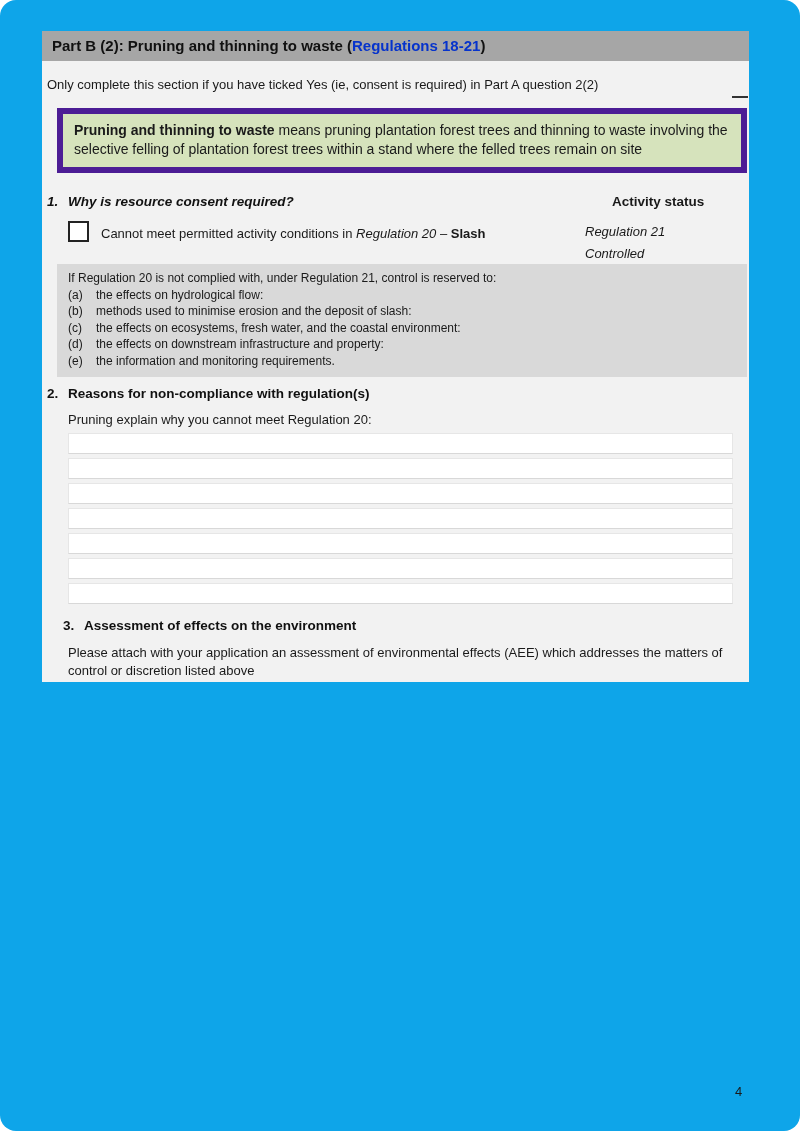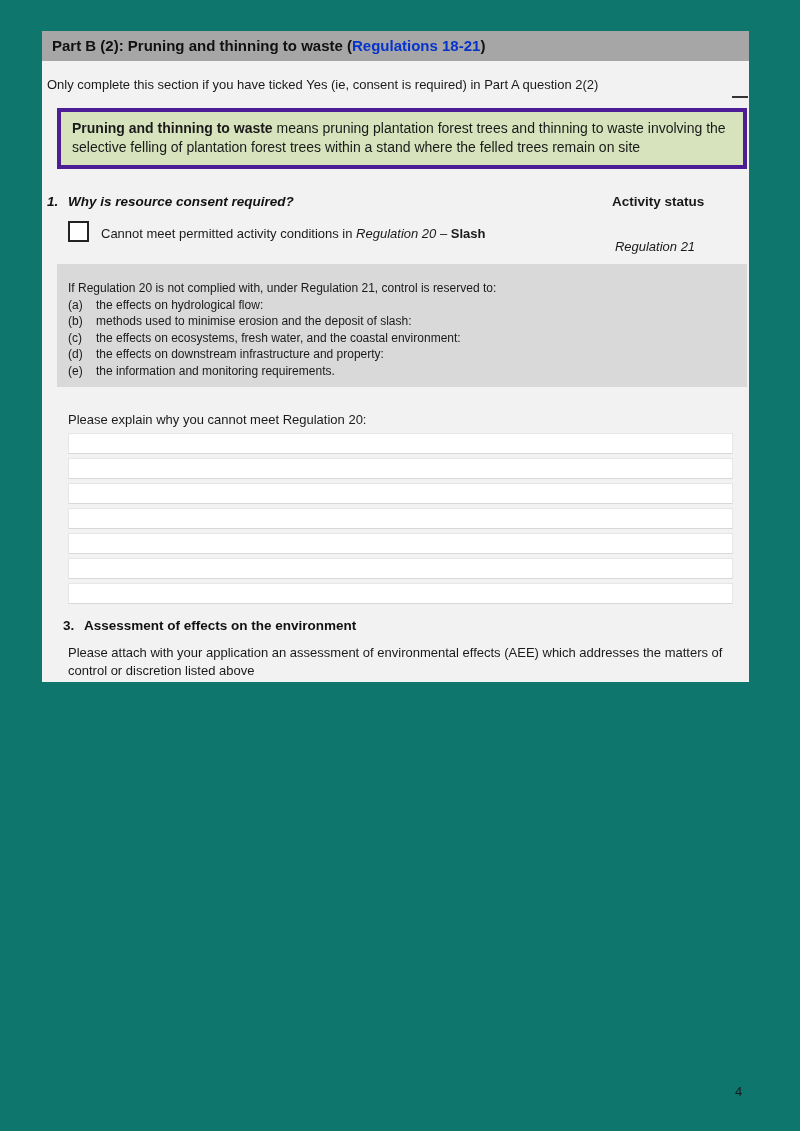--- a/index.html
+++ b/index.html
@@ -1,20 +1,20 @@
 <!DOCTYPE html>
 <html><head>
 <meta charset="utf-8">
 <style>
   * { margin:0; padding:0; box-sizing:border-box; }
   html,body { background:#ffffff; }
   body { font-family:"Liberation Sans", sans-serif; color:#1a1a1a; }
   .page {
     position:relative; width:800px; height:1131px;
-    background:#0f766e; overflow:hidden; margin:0 auto;
+    background:#0ea5e9; overflow:hidden; margin:0 auto;border-radius:16px;
   }
   .section-bg {
     position:absolute; left:42px; top:61px; width:707px; height:621px;
     background:#f2f2f2;
   }
   .header-bar {
     position:absolute; left:42px; top:31px; width:707px; height:30px;
     background:#a6a6a6; line-height:30px; padding-left:10px;
     font-size:15px; font-weight:bold; color:#111111;
     white-space:nowrap;
@@ -23,21 +23,21 @@
   .intro-note {
     position:absolute; left:47px; top:77px; width:660px;
     font-size:13px; color:#1a1a1a;
   }
   .edge-mark {
     position:absolute; left:732px; top:96px; width:16px; height:2px;
     background:#333333;
   }
   .def-box {
     position:absolute; left:57px; top:108px; width:690px;
-    background:#d6e3bc; border:4px solid #4c1d95;
+    background:#d6e3bc; border:6px solid #4c1d95;
     padding:7px 11px 8px 11px;
     font-size:14px; line-height:19px; color:#1a1a1a;
   }
   .bold { font-weight:bold; }
   .q-title {
     position:absolute; font-size:13.5px; font-weight:bold; color:#111111;
   }
   .q-num { display:inline-block; width:21px; }
   .activity-status-label {
     position:absolute; left:612px; top:194px;
@@ -45,26 +45,26 @@
   }
   .checkbox {
     position:absolute; left:68px; top:221px; width:21px; height:21px;
     background:#ffffff; border:2px solid #222222; cursor:pointer;
   }
   .checkbox-label {
     position:absolute; left:101px; top:226px; font-size:13px; white-space:nowrap;
   }
   .italic { font-style:italic; }
   .status-lines {
-    position:absolute; left:585px; top:236px; width:140px;
-    text-align:center; font-size:13px; font-style:italic; line-height:22px;
+    position:absolute; left:585px; top:221px; width:140px;
+    font-size:13px; font-style:italic; line-height:22px;
   }
   .control-box {
     position:absolute; left:57px; top:264px; width:690px;
-    background:#d9d9d9; padding:16px 10px 8px 11px;
+    background:#d9d9d9; padding:6px 10px 8px 11px;
     font-size:12px; line-height:16.5px; color:#1a1a1a;
   }
   .ctrl-item { display:flex; }
   .ctrl-lbl { width:28px; flex:none; }
   .q2-prompt {
     position:absolute; left:68px; top:412px; font-size:13px;
   }
   .answer-lines {
     position:absolute; left:68px; top:433px; width:665px;
   }
@@ -134,22 +134,25 @@
     <div class="ctrl-item">
       <span class="ctrl-lbl">(d)</span>
         <span>the effects on downstream infrastructure and property:</span>
     </div>
     <div class="ctrl-item">
       <span class="ctrl-lbl">(e)</span>
         <span>the information and monitoring requirements.</span>
     </div>
   </div>
 
+  <div class="q-title" style="left:47px; top:386px;">
+    <span class="q-num">2.</span><span>Reasons for non-compliance with regulation(s)</span>
+  </div>
 
-  <div class="q2-prompt">Please explain why you cannot meet Regulation 20:</div>
+  <div class="q2-prompt">Pruning explain why you cannot meet Regulation 20:</div>
 
   <div class="answer-lines">
     <div class="answer-line"></div>
     <div class="answer-line"></div>
     <div class="answer-line"></div>
     <div class="answer-line"></div>
     <div class="answer-line"></div>
     <div class="answer-line"></div>
     <div class="answer-line"></div>
   </div>

